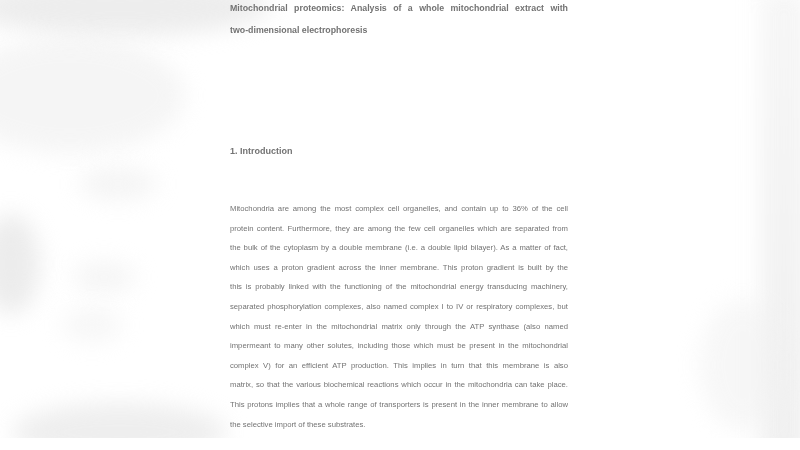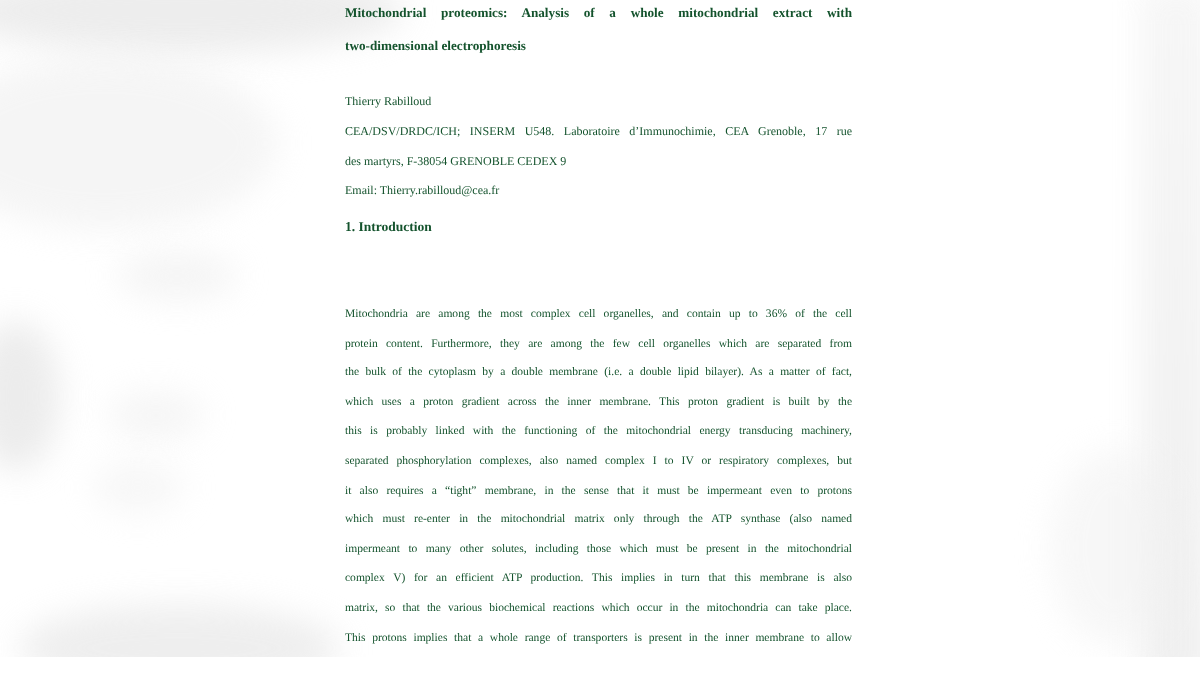--- a/index.html
+++ b/index.html
@@ -1,22 +1,22 @@
 <!DOCTYPE html>
 <html><head>
 <meta charset="utf-8">
 <style>
   html,body{margin:0;padding:0;}
   .stage{
     position:relative;
     width:800px;height:438px;
     background:#ffffff;
     overflow:hidden;
-    font-family:Liberation Serif, serif;
-    color:#14532d;
+    font-family:Liberation Sans, sans-serif;
+    color:#737373;
   }
   
   .blob{position:absolute;border-radius:50%;filter:blur(11px);pointer-events:none;}
   .blob-tl   {left:-30px;top:-22px;width:300px;height:58px;background:#e7e7e7;opacity:.75;}
   .blob-lwash{left:-45px;top:38px;width:230px;height:115px;background:#efefef;opacity:.6;}
   .blob-l1   {left:78px;top:168px;width:80px;height:32px;background:#eeeeee;opacity:.6;}
   .blob-lmid {left:-18px;top:214px;width:58px;height:100px;background:#e6e6e6;opacity:.75;}
   .blob-l2   {left:72px;top:262px;width:64px;height:30px;background:#ededed;opacity:.55;}
   .blob-l3   {left:62px;top:308px;width:60px;height:34px;background:#efefef;opacity:.5;}
   .blob-bl   {left:12px;top:403px;width:215px;height:58px;background:#e9e9e9;opacity:.75;}
@@ -52,37 +52,30 @@
   <div class="blob blob-l3"></div>
   <div class="blob blob-bl"></div>
   <div class="blob blob-rstrip"></div>
   <div class="blob blob-rmid"></div>
 
   <div class="block title-block">
     <div class="line just">Mitochondrial proteomics: Analysis of a whole mitochondrial extract with</div>
     <div class="line">two-dimensional electrophoresis</div>
   </div>
 
-  <div class="block meta-block">
-    <div class="line">Thierry Rabilloud</div>
-    <div class="line just">CEA/DSV/DRDC/ICH; INSERM U548. Laboratoire d’Immunochimie, CEA Grenoble, 17 rue</div>
-    <div class="line">des martyrs, F-38054 GRENOBLE CEDEX 9</div>
-    <div class="line">Email: Thierry.rabilloud@cea.fr</div>
-  </div>
 
   <div class="block heading-block">1. Introduction</div>
 
   <div class="block body-block">
     <div class="line just">Mitochondria are among the most complex cell organelles, and contain up to 36% of the cell</div>
     <div class="line just">protein content. Furthermore, they are among the few cell organelles which are separated from</div>
     <div class="line just">the bulk of the cytoplasm by a double membrane (i.e. a double lipid bilayer). As a matter of fact,</div>
     <div class="line just">which uses a proton gradient across the inner membrane. This proton gradient is built by the</div>
     <div class="line just">this is probably linked with the functioning of the mitochondrial energy transducing machinery,</div>
     <div class="line just">separated phosphorylation complexes, also named complex I to IV or respiratory complexes, but</div>
-    <div class="line just">it also requires a “tight” membrane, in the sense that it must be impermeant even to protons</div>
     <div class="line just">which must re-enter in the mitochondrial matrix only through the ATP synthase (also named</div>
     <div class="line just">impermeant to many other solutes, including those which must be present in the mitochondrial</div>
     <div class="line just">complex V) for an efficient ATP production. This implies in turn that this membrane is also</div>
     <div class="line just">matrix, so that the various biochemical reactions which occur in the mitochondria can take place.</div>
     <div class="line just">This protons implies that a whole range of transporters is present in the inner membrane to allow</div>
     <div class="line">the selective import of these substrates.</div>
   </div>
 
 </div>
 

